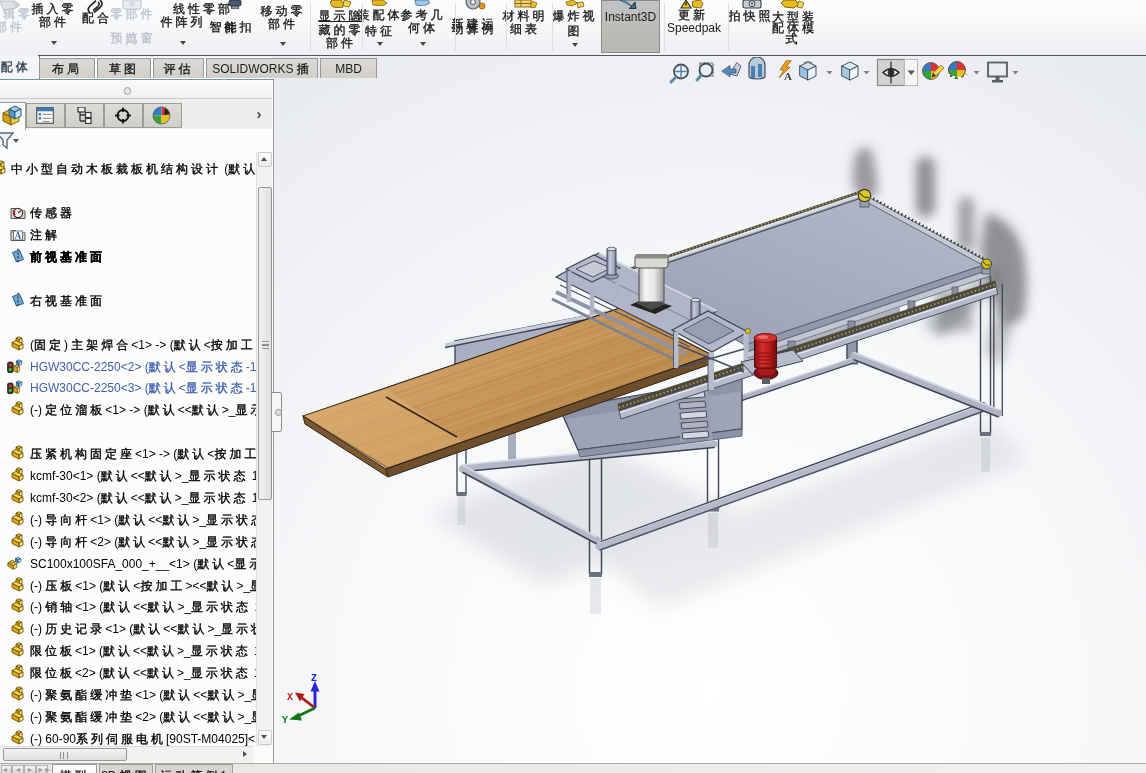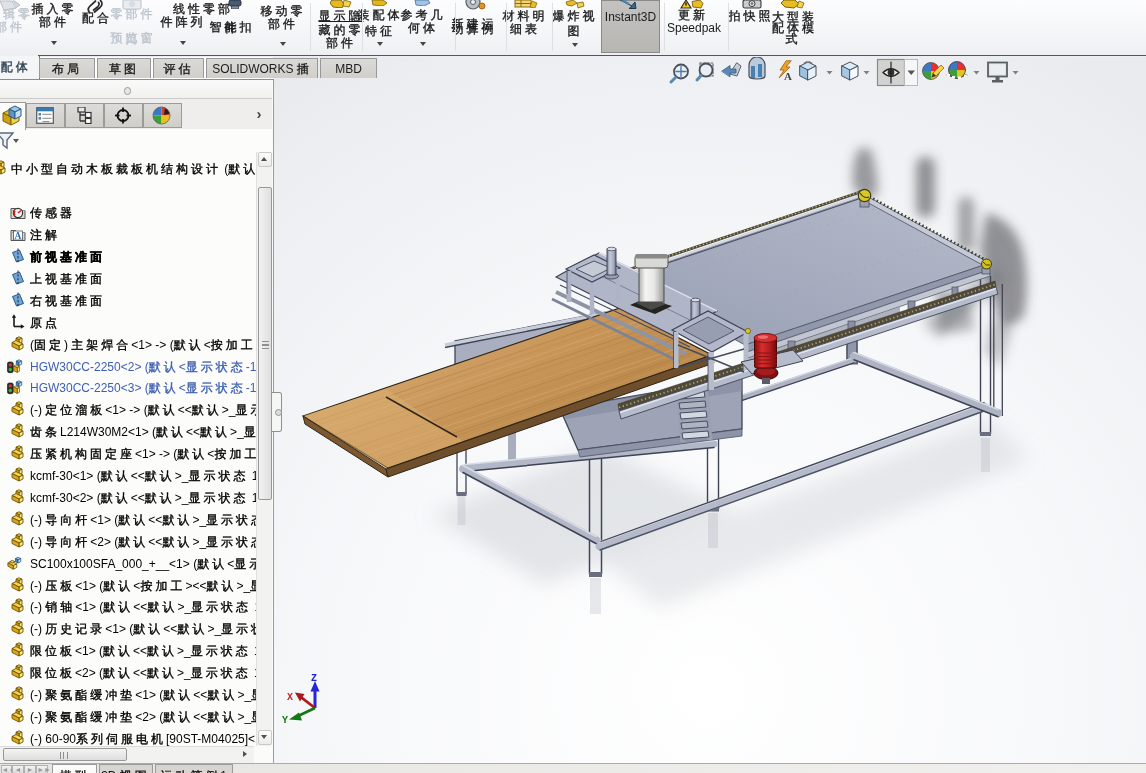--- a/index.html
+++ b/index.html
@@ -703,37 +703,25 @@
             <use href="#iA"></use>
           </svg>
           <span class="tx"><i>注解</i></span>
         </div>
  <div class="trow" style="top:93.1px;font-weight:bold;">
           <svg class="ticon" width="16" height="16">
             <use href="#ipl"></use>
           </svg>
           <span class="tx"><i>前视基准面</i></span>
         </div>
- <div class="trow" style="top:115px;">
+ <div class="trow" style="top:136.9px;">
           <svg class="ticon" width="16" height="16">
             <use href="#ipl"></use>
           </svg>
-          <span class="tx"><i>上视基准面</i></span>
-        </div>
- <div class="trow" style="top:136.9px;">
-          <svg class="ticon" width="16" height="16">
-            <use href="#ipl"></use>
-          </svg>
           <span class="tx"><i>右视基准面</i></span>
-        </div>
- <div class="trow" style="top:158.8px;">
-          <svg class="ticon" width="16" height="16">
-            <use href="#iorg"></use>
-          </svg>
-          <span class="tx"><i>原点</i></span>
         </div>
  <div class="trow" style="top:180.7px;">
           <svg class="ticon" width="16" height="16">
             <use href="#ip"></use>
           </svg>
           <span class="tx">(<i>固定</i>) <i>主架焊合</i>&lt;1&gt; -&gt; (<i>默认</i>&lt;<i>按加工</i>&gt;&lt;</span>
         </div>
  <div class="trow blue" style="top:202.6px;">
           <svg class="ticon" style="left:7px;" width="18" height="16">
             <use href="#itl"></use>
@@ -744,26 +732,20 @@
           <svg class="ticon" style="left:7px;" width="18" height="16">
             <use href="#itl"></use>
           </svg>
           <span class="tx">HGW30CC-2250&lt;3&gt; (<i>默认</i>&lt;<i>显示状态</i>-1:</span>
         </div>
  <div class="trow" style="top:246.4px;">
           <svg class="ticon" width="16" height="16">
             <use href="#ip"></use>
           </svg>
           <span class="tx">(-) <i>定位溜板</i>&lt;1&gt; -&gt; (<i>默认</i>&lt;&lt;<i>默认</i>&gt;_<i>显示</i></span>
-        </div>
- <div class="trow" style="top:268.3px;">
-          <svg class="ticon" width="16" height="16">
-            <use href="#ip"></use>
-          </svg>
-          <span class="tx"><i>齿条</i>L214W30M2&lt;1&gt; (<i>默认</i>&lt;&lt;<i>默认</i>&gt;_<i>显</i></span>
         </div>
  <div class="trow" style="top:290.2px;">
           <svg class="ticon" width="16" height="16">
             <use href="#ip"></use>
           </svg>
           <span class="tx"><i>压紧机构固定座</i>&lt;1&gt; -&gt; (<i>默认</i>&lt;<i>按加工</i>&gt;&lt;</span>
         </div>
  <div class="trow" style="top:312.1px;">
           <svg class="ticon" width="16" height="16">
             <use href="#ip"></use>

